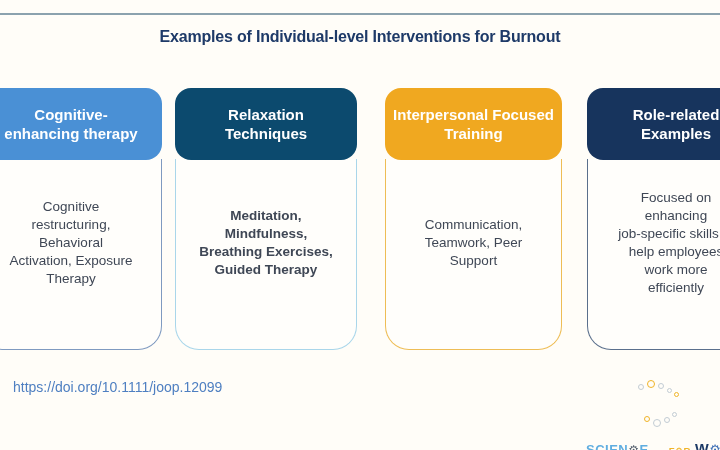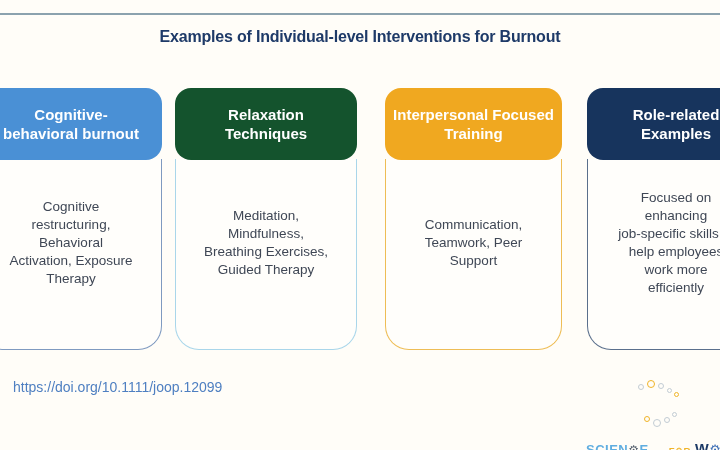--- a/index.html
+++ b/index.html
@@ -131,37 +131,37 @@
 
 <div class="page">
 
   <div class="top-rule" style="background-color: rgb(139, 162, 174);"></div>
 
   <h1 class="title" style="color: rgb(30, 58, 104);">Examples of Individual-level Interventions for Burnout</h1>
 
   <div class="card card-0">
     <div class="card-header" style="background-color: rgb(74, 144, 213);">
       <span class="prelines">Cognitive-
-behavioral burnout</span>
+enhancing therapy</span>
     </div>
     <div class="card-body" style="border-color: rgb(127, 154, 192);">
       <span class="prelines">Cognitive
 restructuring,
 Behavioral
 Activation, Exposure
 Therapy</span>
     </div>
   </div>
 
   <div class="card card-1">
-    <div class="card-header" style="background-color: #14532d; justify-content: center;">
+    <div class="card-header" style="background-color: #0c4a6e; justify-content: center;">
       <span class="prelines">Relaxation
 Techniques</span>
     </div>
-    <div class="card-body" style="border-color: rgb(169, 214, 234);">
+    <div class="card-body" style="border-color: rgb(169, 214, 234); font-weight: bold;">
       <span class="prelines">Meditation,
 Mindfulness,
 Breathing Exercises,
 Guided Therapy</span>
     </div>
   </div>
 
   <div class="card card-2">
     <div class="card-header" style="background-color: rgb(240, 168, 32);">
       <span class="prelines">Interpersonal Focused

